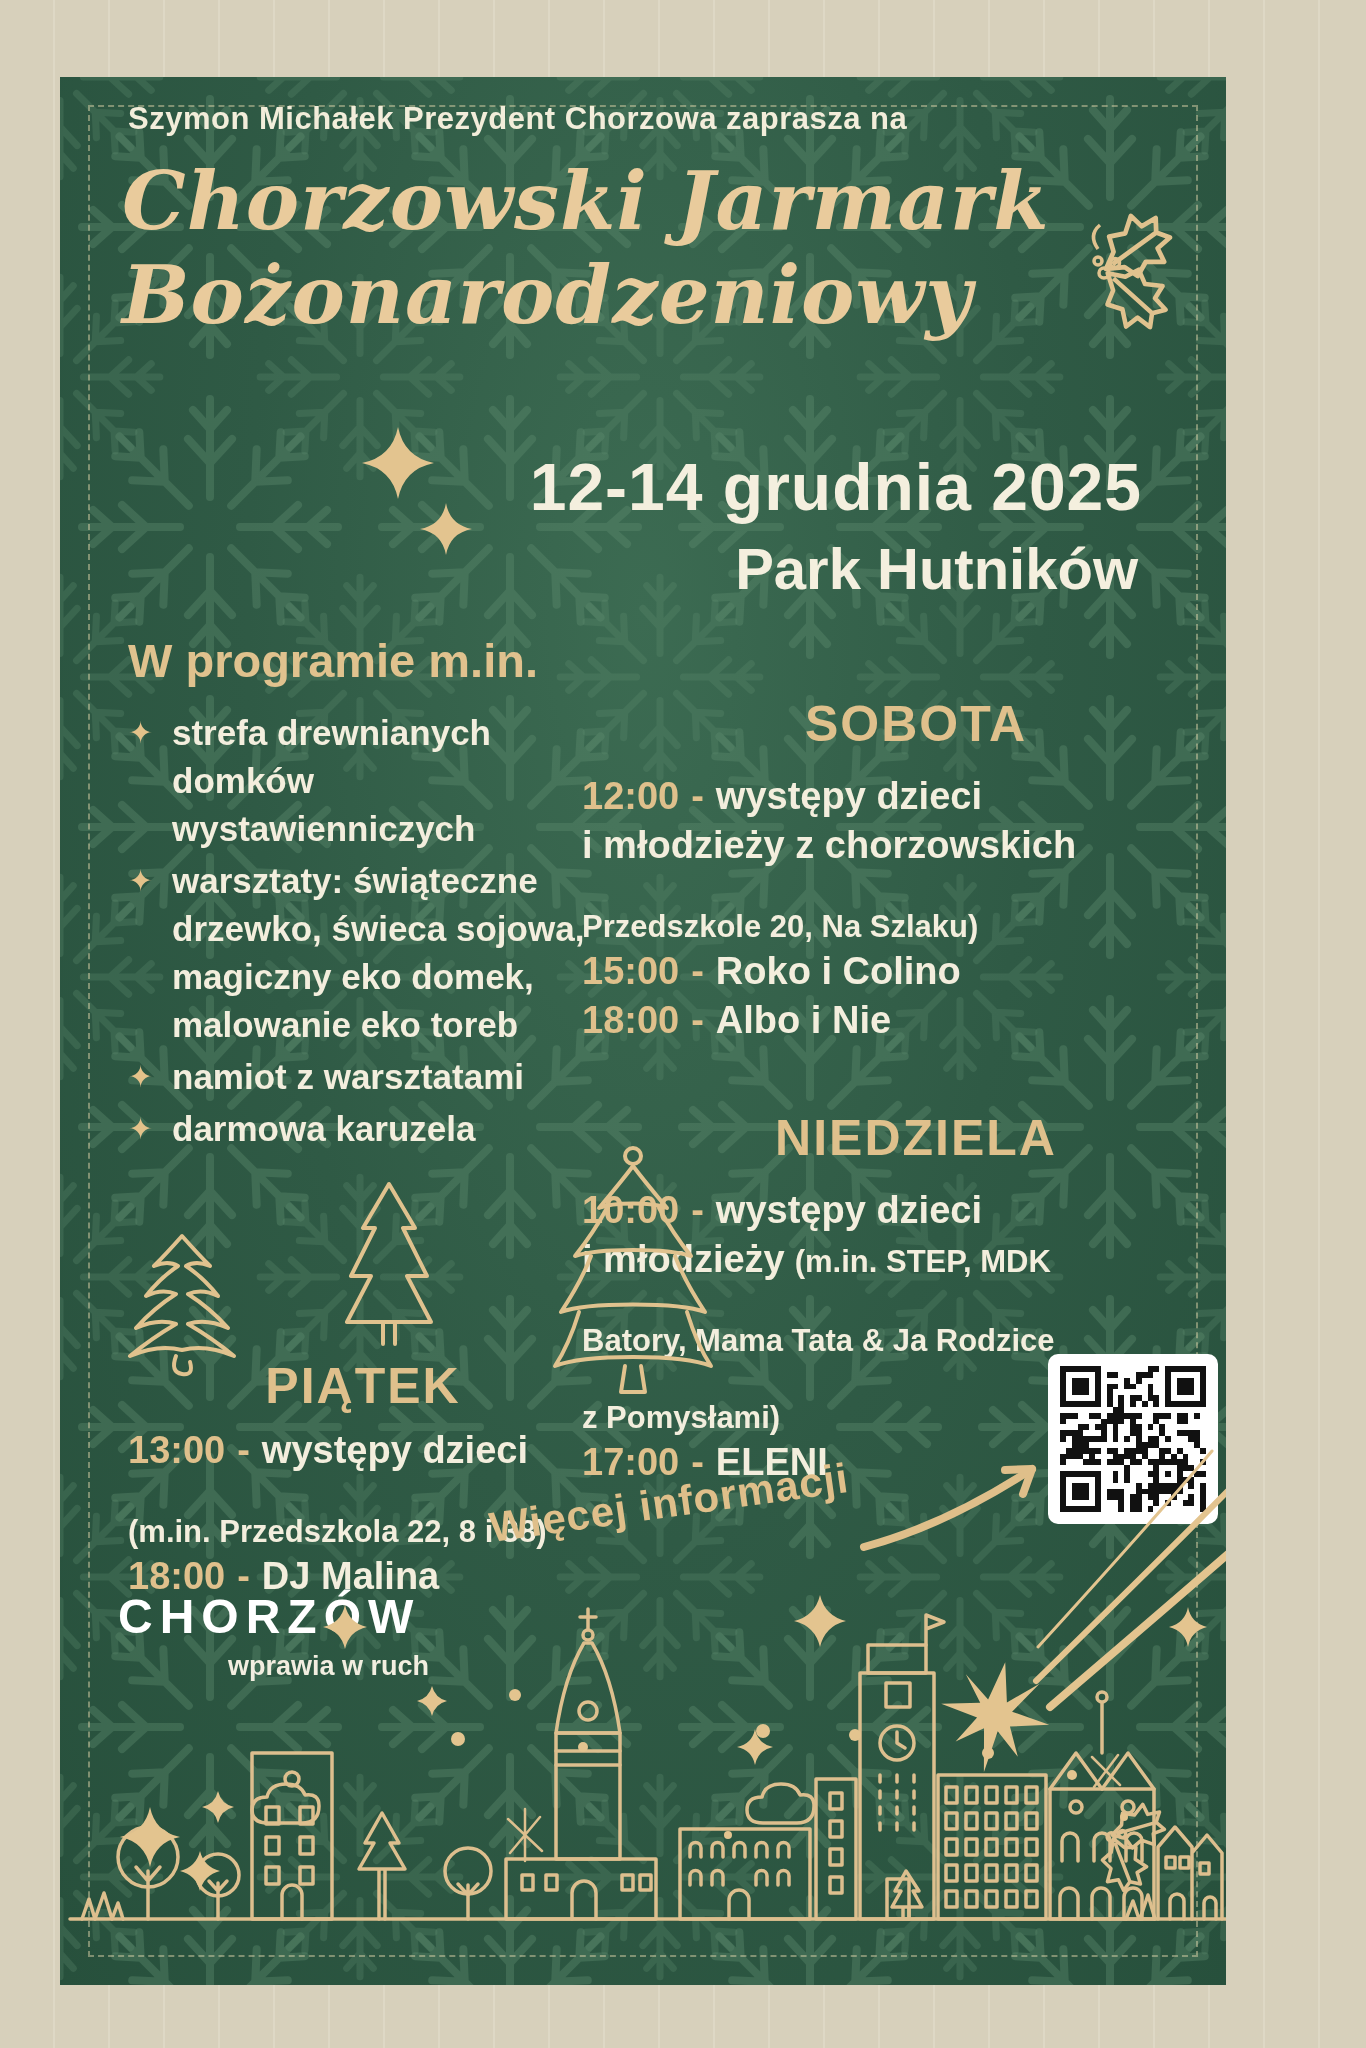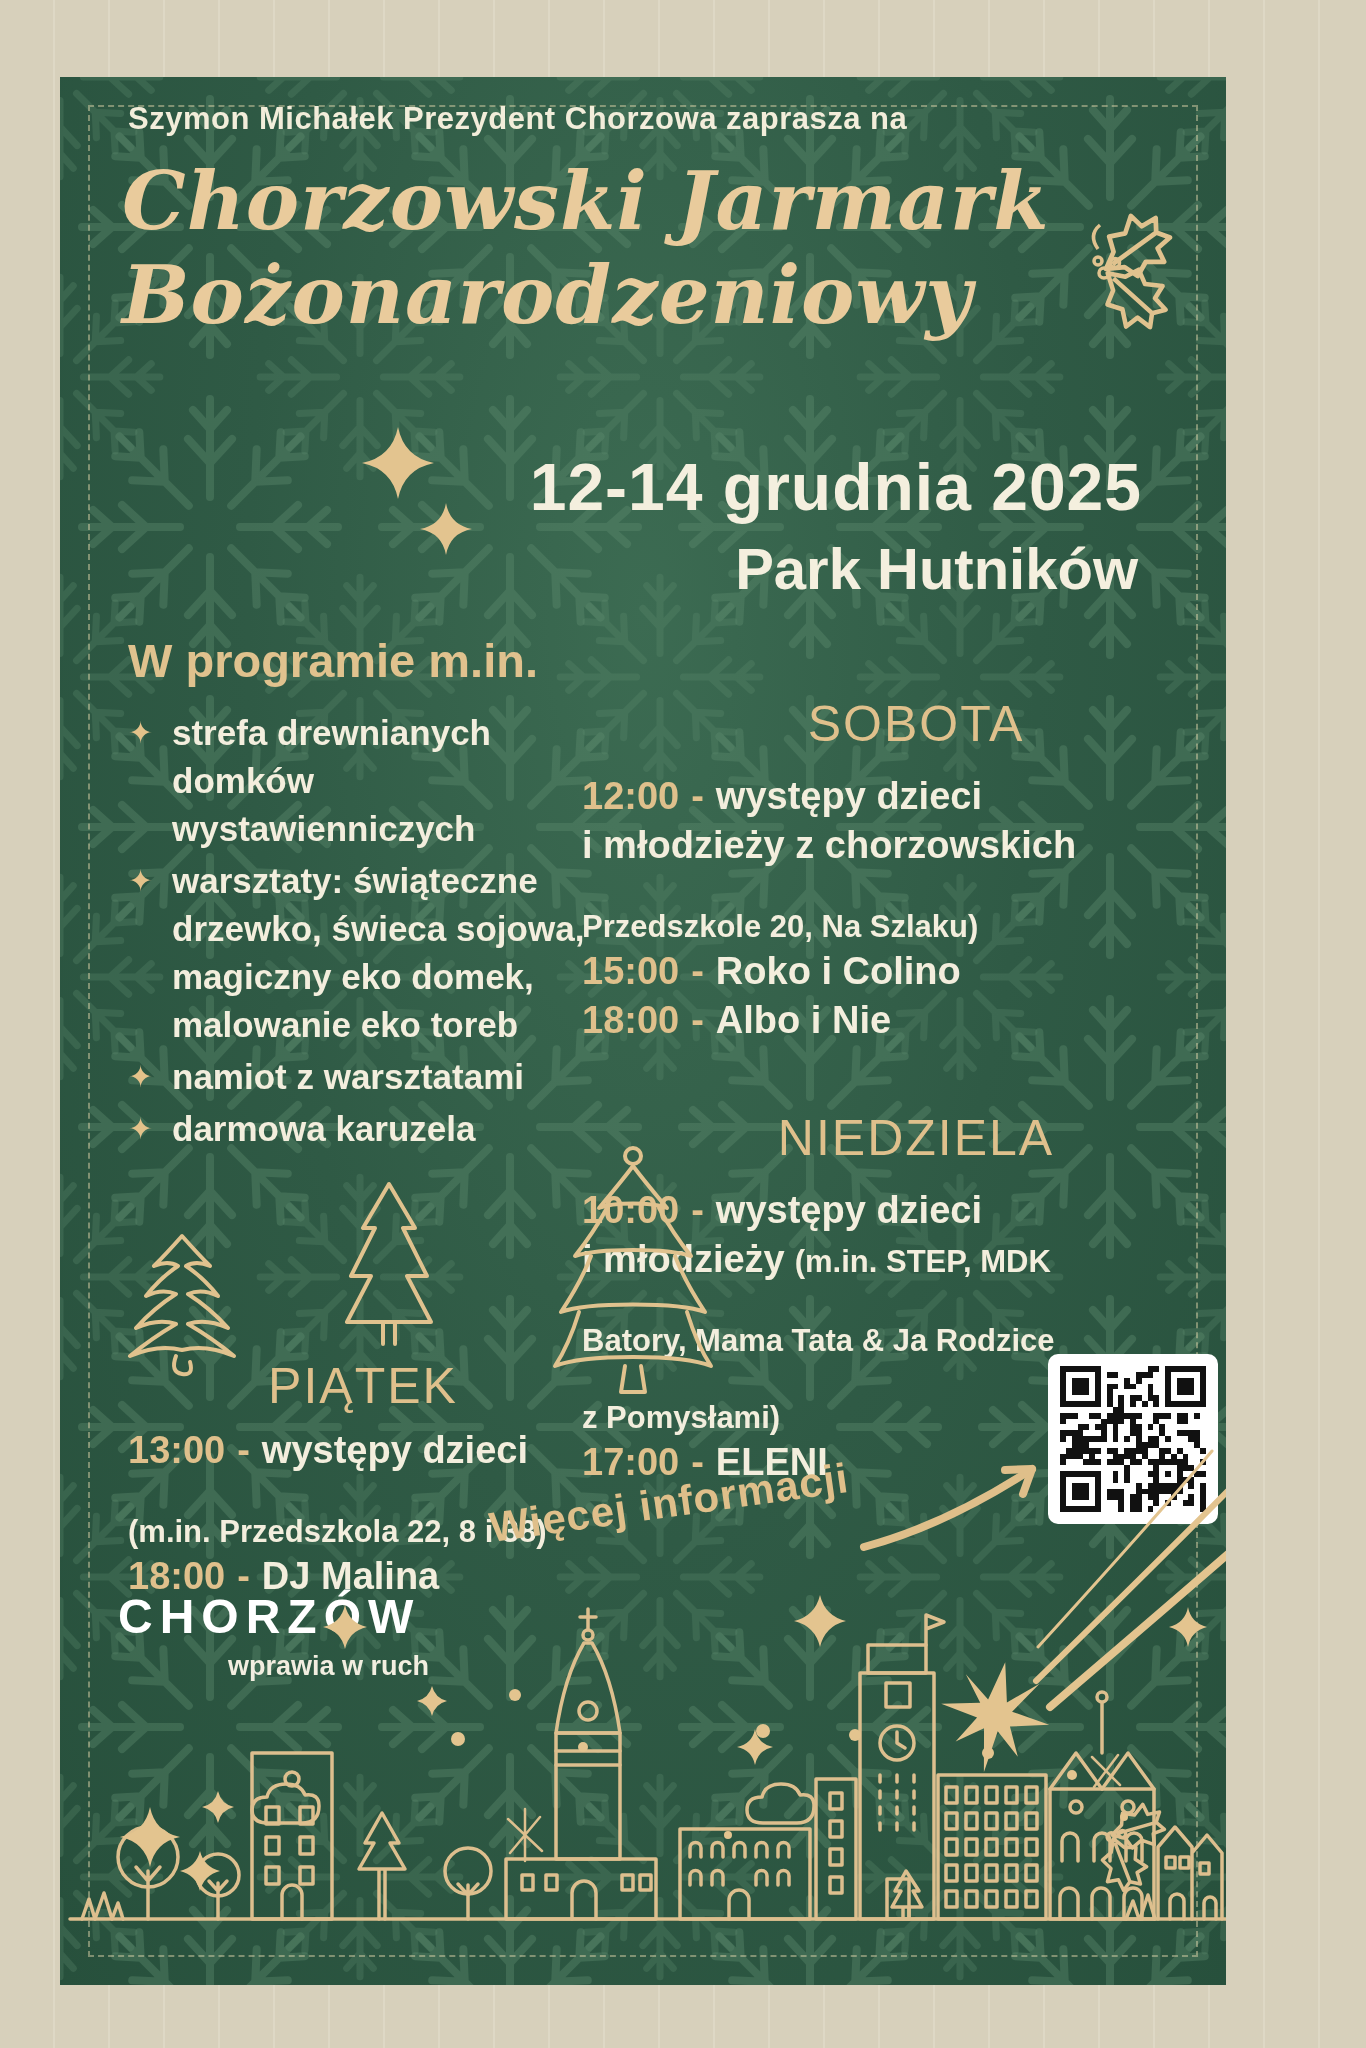--- a/index.html
+++ b/index.html
@@ -23,21 +23,21 @@
   .title{left:62px;font-family:"DejaVu Serif","Liberation Serif",serif;font-style:italic;font-weight:700;
     color:#e9cb9c;font-size:80px;line-height:1.0;letter-spacing:1px;}
   .t1{top:84px;} .t2{top:178px;}
   .date{top:372px;right:84px;font-size:66px;font-weight:700;color:#f4efde;letter-spacing:1px;}
   .venue{top:458px;right:88px;font-size:58px;font-weight:700;color:#f4efde;}
   .prog-head{left:68px;top:556px;font-size:47px;font-weight:700;color:#e0c28e;}
   .prog-list{left:68px;top:632px;width:470px;display:flex;flex-direction:column;gap:4px;}
   .prog-item{display:flex;align-items:flex-start;}
   .bullet{width:44px;flex:none;color:#e4c28a;font-size:30px;line-height:48px;}
   .prog-text{color:#f3eedd;font-size:35px;font-weight:600;line-height:48px;}
-  .day-head{font-size:50px;font-weight:400;color:#dfc08c;letter-spacing:2px;text-align:center;width:668px;left:522px;}
+  .day-head{font-size:50px;font-weight:700;color:#dfc08c;letter-spacing:2px;text-align:center;width:668px;left:522px;}
   .sched{left:522px;width:700px;display:flex;flex-direction:column;}
   .ln{height:49px;display:flex;align-items:baseline;white-space:nowrap;}
   .lns{height:41px;margin-top:36px;}
   .time{color:#dfc08c;font-size:38px;font-weight:700;}
   .dash{color:#dfc08c;font-size:38px;font-weight:700;margin:0 12px;}
   .btxt{color:#f3eedd;font-size:38px;font-weight:700;}
   .stxt{color:#f3eedd;font-size:31px;font-weight:700;margin-left:10px;}
   .lns .stxt{margin-left:0;}
   .fri .ln,.fri .lns{justify-content:flex-start;}
   .fri-head{width:470px;left:68px;}

